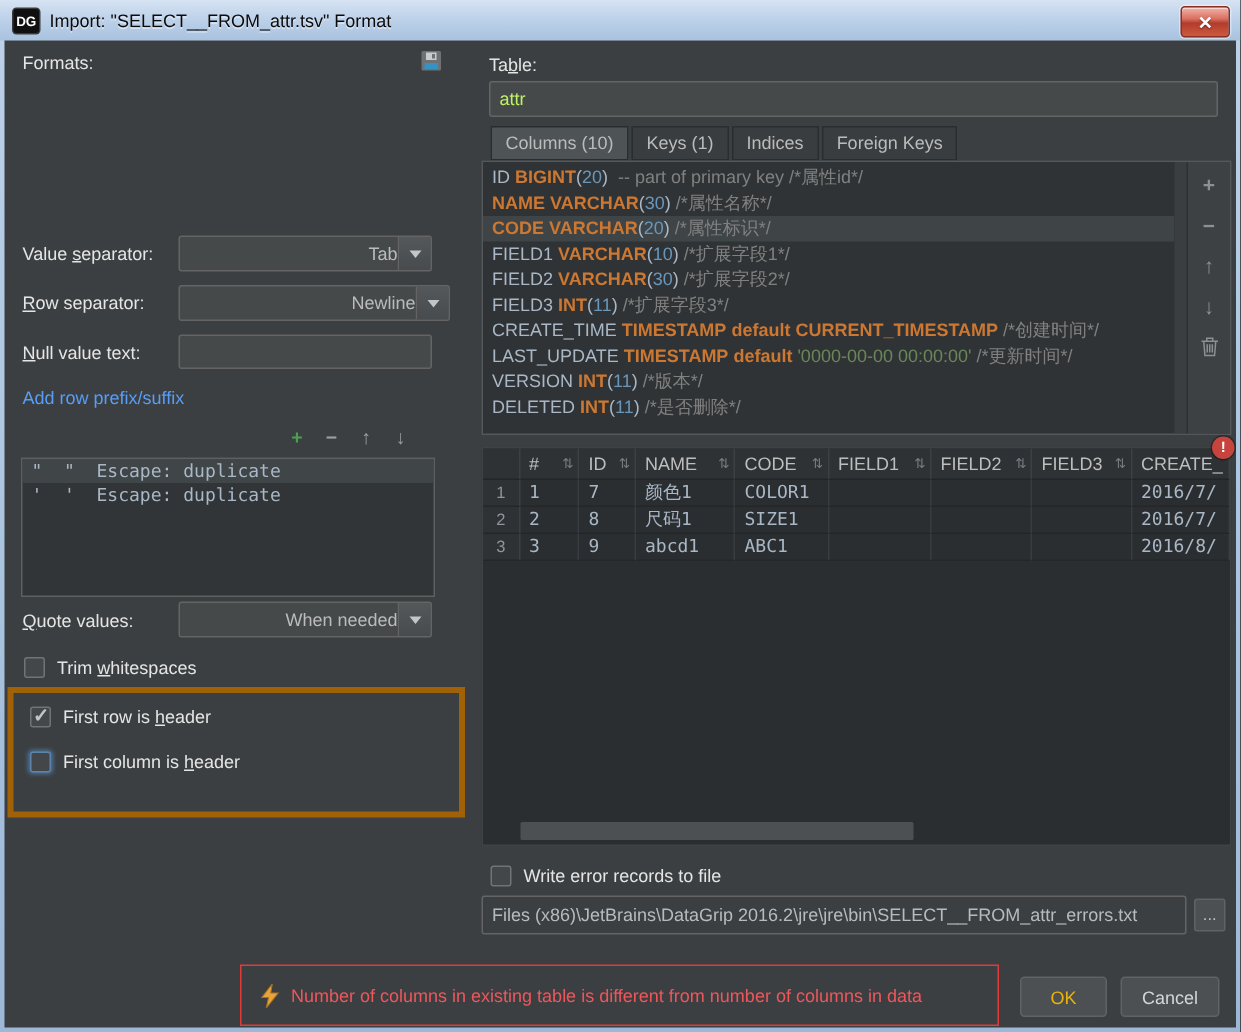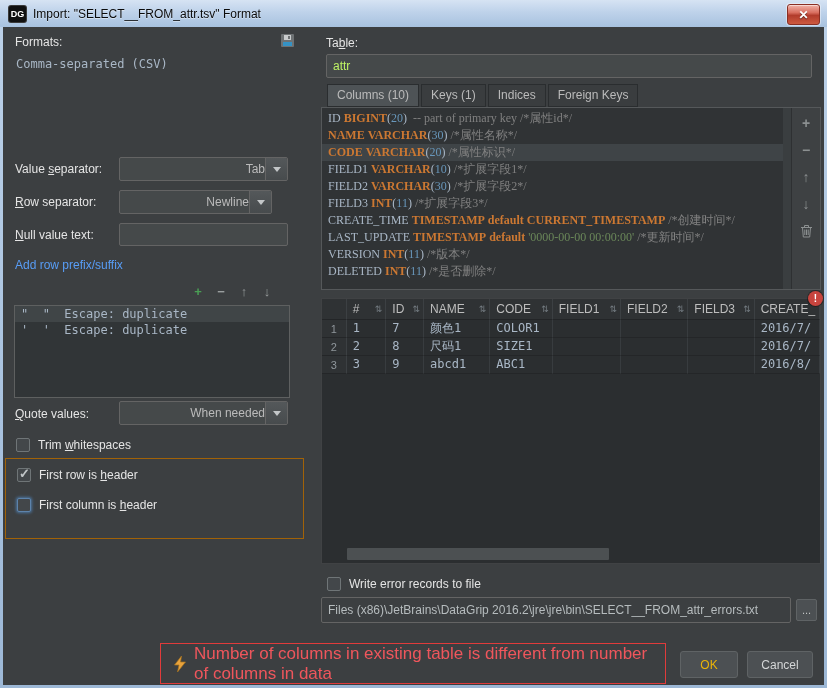--- a/index.html
+++ b/index.html
@@ -41,30 +41,30 @@
   .q-row{height:16px;line-height:16px;padding-left:6px;font-size:12px;color:#a9b7c6;white-space:pre;}
   .q-row.sel{background:#404547;}
   .tool-ic{width:18px;text-align:center;font-size:13px;font-weight:bold;color:#9a9e9f;cursor:pointer;line-height:14px;}
   .tool-ic.green{color:#4a9f55;}
   
   .cb-row{position:absolute;display:flex;align-items:center;gap:8px;}
   .cb{width:14px;height:14px;background:#43474a;border:1px solid #6f7577;border-radius:2px;box-sizing:border-box;
     position:relative;cursor:pointer;flex:0 0 auto;}
   .cb.checked::after{content:"✓";position:absolute;left:1px;top:-3px;color:#c0c5c7;font-size:13px;font-weight:bold;}
   .cb.focus{border-color:#5d83ab;box-shadow:0 0 3px 1px rgba(80,130,180,.8);}
-  .red-group{position:absolute;border:1px solid #a16207;text-align:center;}
+  .red-group{position:absolute;border:4px solid #a16207;text-align:center;}
   
   .tabs{position:absolute;display:flex;gap:2px;}
   .tab{padding:3px 9px 4px 9px;border:1px solid #2a2d2f;background:#3a3d3f;color:#bbbbbb;font-size:12px;cursor:pointer;white-space:nowrap;}
   .tab.active{background:#4e5356;}
   
   .ddl-wrap{position:absolute;display:flex;border:1px solid #55585a;box-sizing:border-box;background:#303335;}
   .ddl-code{flex:1;overflow:hidden;padding-top:2px;}
   .ddl-line{height:17px;line-height:17px;padding-left:6px;font-size:12px;white-space:pre;cursor:default;
-    font-family:Liberation Serif, serif;}
+    font-family:Liberation Sans, sans-serif;}
   .ddl-line.sel{background:#3f4447;}
   .tk-p{color:#a9b7c6}.tk-k{color:#cc7832;font-weight:bold}.tk-n{color:#6897bb}.tk-c{color:#808080}.tk-s{color:#6a8759}
   .ddl-vsb{width:8px;background:#3a3e40;}
   .ddl-tools{width:28px;background:#3e4143;border-left:1px solid #2e3032;display:flex;flex-direction:column;align-items:center;
     padding-top:8px;gap:13px;}
   .ddl-tools .tool-ic{color:#8c9091;font-size:14px;}
   
   .grid-wrap{position:absolute;background:#2b2e30;border:1px solid #404244;box-sizing:border-box;}
   .g-head{display:flex;height:21px;background:#2f3234;}
   .g-hcell{display:flex;align-items:center;justify-content:space-between;box-sizing:border-box;
@@ -82,21 +82,21 @@
     box-shadow:0 0 0 1px rgba(0,0,0,.35);}
   .hthumb{position:absolute;height:12px;background:#4c5052;border-radius:1px;cursor:pointer;}
   
   .btn{position:absolute;background:#4c5053;border:1px solid #5f6365;border-radius:3px;box-sizing:border-box;
     display:flex;align-items:center;justify-content:center;font-size:12px;cursor:pointer;}
   .btn.disabled{color:#eab308;cursor:default;}
   .btn.normal{color:#d4d6d7;}
   .mini-btn{position:absolute;background:#4c5053;border:1px solid #5f6365;border-radius:2px;box-sizing:border-box;
     color:#c0c3c4;display:flex;align-items:center;justify-content:center;font-size:11px;cursor:pointer;}
   .err-box{position:absolute;border:1px solid #e03b3b;display:flex;align-items:center;box-sizing:border-box;padding-left:12px;gap:7px;}
-  .err-text{color:#ef565c;font-size:17px;}
+  .err-text{color:#ef565c;font-size:12px;}
   .save-ic{cursor:pointer;}
 </style>
 </head>
 <body>
 
 <div class="frame">
   <div class="titlebar">
     <div class="app-icon">DG</div>
     <div class="title-text">Import: "SELECT__FROM_attr.tsv" Format</div>
     <div class="close-btn">✕</div>
@@ -107,37 +107,36 @@
     <div class="abs lbl" style="left:12px;top:8px;">Formats:</div>
     <span class="abs save-ic" style="left:277px;top:6px;">
       <svg width="15" height="15" viewBox="0 0 15 15">
           <rect x="1" y="1" width="13" height="13" rx="1" fill="#6e7274"></rect>
           <rect x="4" y="2" width="7" height="5" fill="#c9cccd"></rect>
           <rect x="8" y="3" width="2" height="3" fill="#6e7274"></rect>
           <rect x="3" y="9" width="9" height="4" fill="#3592c4"></rect>
         </svg>
     </span>
     <div class="abs mono" style="left:9px;top:29px;width:291px;">
-        <div class="fmt-row">Comma-separated (CSV)</div>
       </div>
 
     <div class="abs lbl" style="left:12px;top:135px;">
       <span>Value </span><span class="mn">s</span><span>eparator:</span>
     </div>
     <div class="combo" style="left:116px;top:130px;width:169px;">
       <span class="val">Tab</span>
       <span class="arrow-zone">
           <span class="tri-down"></span>
         </span>
     </div>
 
     <div class="abs lbl" style="left:12px;top:168px;">
       <span></span><span class="mn">R</span><span>ow separator:</span>
     </div>
-    <div class="combo" style="left:116px;top:163px;width:153px;">
+    <div class="combo" style="left:116px;top:163px;width:181px;">
       <span class="val">Newline</span>
       <span class="arrow-zone">
           <span class="tri-down"></span>
         </span>
     </div>
 
     <div class="abs lbl" style="left:12px;top:201px;">
       <span></span><span class="mn">N</span><span>ull value text:</span>
     </div>
     <input class="tbox" style="left: 116px; top: 196px; width: 169px; height: 23px;" value="">

